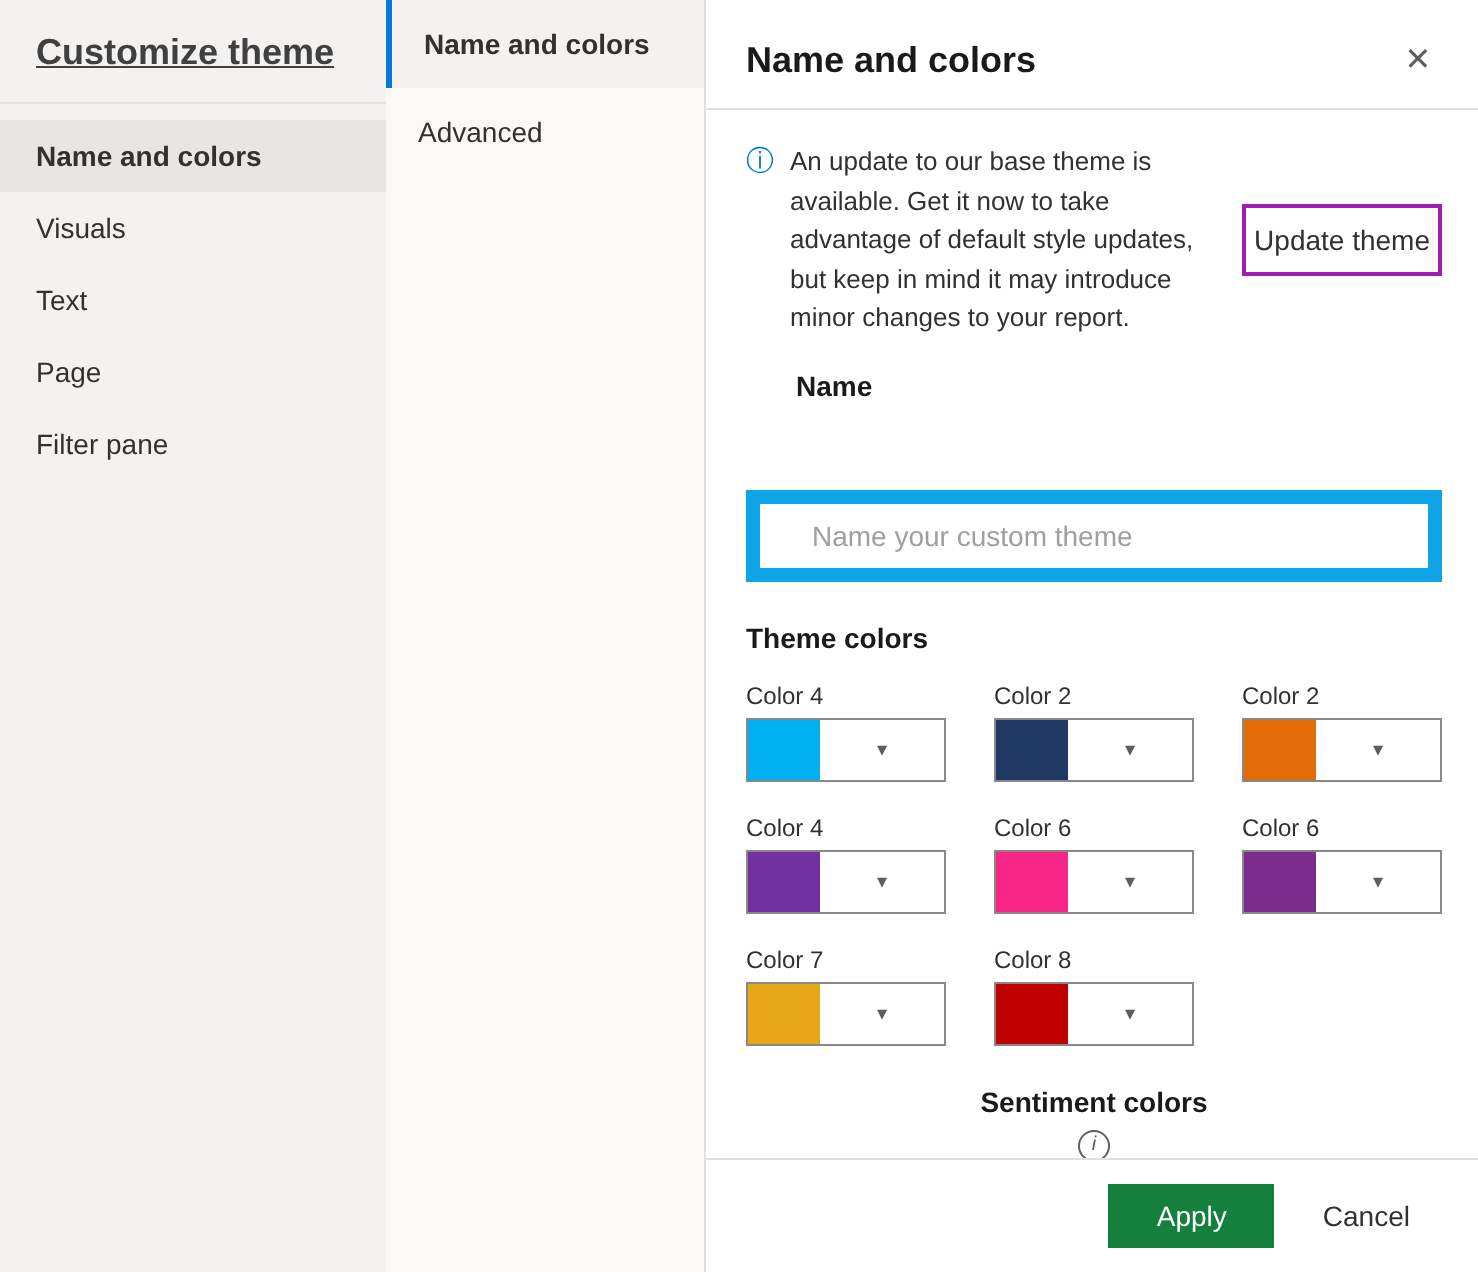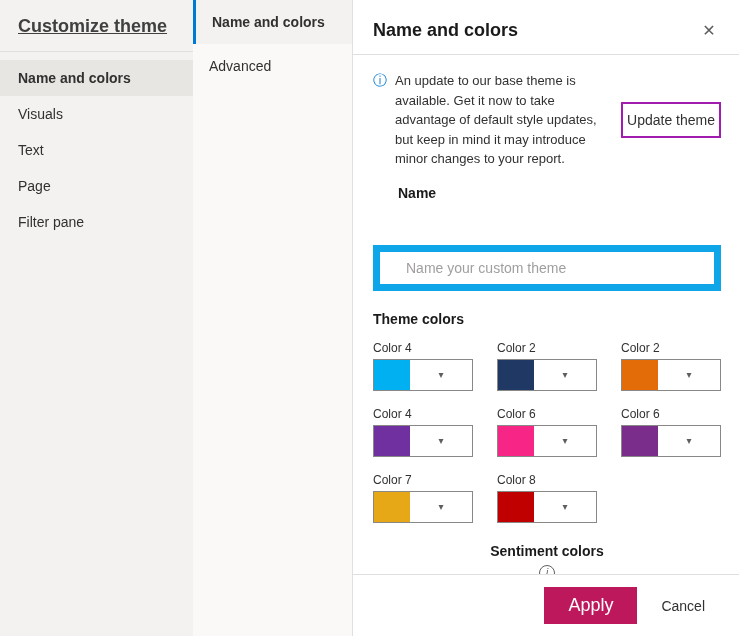--- a/index.html
+++ b/index.html
@@ -252,25 +252,25 @@
     .main-footer {
       padding: 12px 20px;
       border-top: 1px solid #e0e0e0;
       display: flex;
       align-items: center;
       justify-content: flex-end;
       gap: 8px;
     }
 
     .btn-apply {
-      background: #be185d;
+      background: #15803d;
       color: #fff;
       border: none;
       padding: 8px 24px;
-      font-size: 18px;
+      font-size: 14px;
       cursor: pointer;
       font-family: inherit;
     }
 
     .btn-cancel {
       background: none;
       border: none;
       color: #323130;
       padding: 8px 16px;
       font-size: 14px;

